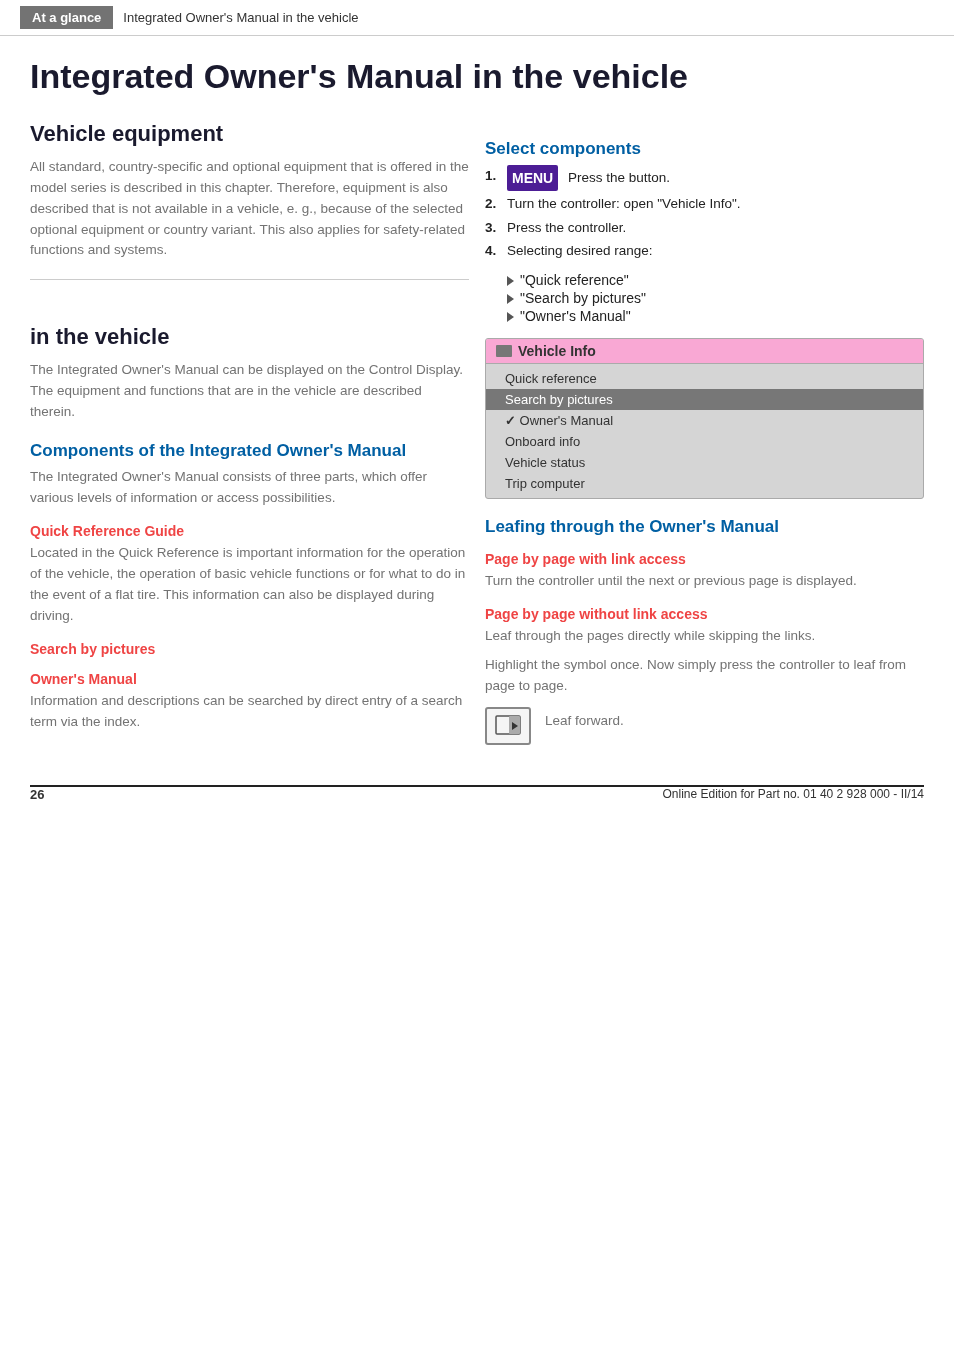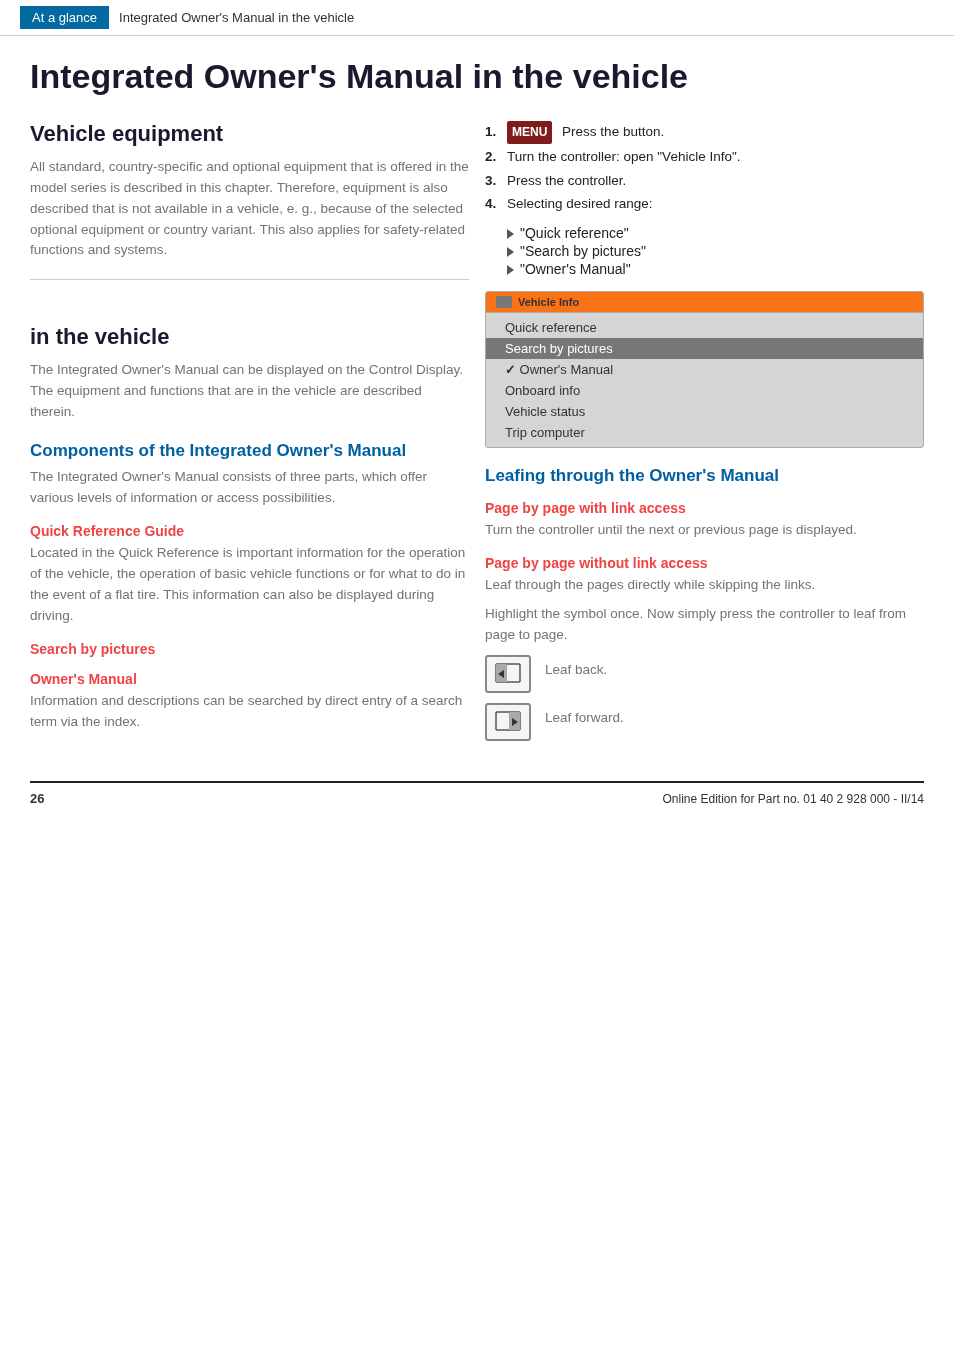--- a/index.html
+++ b/index.html
@@ -14,26 +14,26 @@
 
     
     .header-bar {
       display: flex;
       align-items: center;
       border-bottom: 1px solid #ccc;
       padding: 6px 20px;
       font-size: 13px;
     }
     .header-tab-active {
-      background: #0369a1;
+      background: #737373;
       color: #fff;
       padding: 4px 12px;
       margin-right: 10px;
       font-size: 13px;
-      font-weight: normal;
+      font-weight: bold;
     }
     .header-title {
       color: #333;
       font-size: 13px;
     }
 
     
     .page {
       padding: 20px 30px 40px 30px;
     }
@@ -122,42 +122,42 @@
       border-top: 5px solid transparent;
       border-bottom: 5px solid transparent;
       border-left: 7px solid #555;
       margin-right: 6px;
       margin-top: 4px;
     }
 
     
     .menu-badge {
       display: inline-block;
-      background: #7f1d1d;
+      background: #4c1d95;
       color: #fff;
-      font-size: 12px;
+      font-size: 14px;
       font-weight: bold;
       padding: 2px 5px;
       border-radius: 2px;
       margin-right: 6px;
       vertical-align: middle;
     }
 
     
     .vehicle-info-box {
       border: 1px solid #aaa;
       border-radius: 3px;
       background: #d5d5d5;
       margin: 14px 0;
       overflow: hidden;
     }
     .vi-header {
-      background: #f97316;
+      background: #f9a8d4;
       padding: 4px 10px;
-      font-size: 11px;
+      font-size: 14px;
       font-weight: bold;
       color: #333;
       border-bottom: 1px solid #aaa;
       display: flex;
       align-items: center;
       gap: 6px;
     }
     .vi-header-icon {
       display: inline-block;
       width: 16px;
@@ -203,21 +203,20 @@
     }
     .leaf-icon svg {
       width: 28px;
       height: 28px;
     }
 
     
     .footer {
       border-top: 2px solid #222;
       margin-top: 30px;
-      padding-top: 8px;
       display: flex;
       justify-content: space-between;
       align-items: center;
       font-size: 12px;
       color: #333;
     }
     .footer-page {
       font-size: 13px;
       font-weight: bold;
     }
@@ -257,20 +256,21 @@
 
       <h3 class="section-h3">Search by pictures</h3>
 
       <h3 class="section-h3">Owner's Manual</h3>
       <p class="body-text">Information and descriptions can be searched by direct entry of a search term via the index.</p>
 
     </div>
 
     <div class="col-right">
 
+      <h3 class="section-h2">Select components</h3>
 
       <ul class="steps-list">
         <li>
           <span class="step-num">1.</span>
           <span>
             <span class="menu-badge">MENU</span>
             <span>Press the button.</span>
           </span>
         </li>
         <li>
@@ -319,30 +319,20 @@
 
       <h3 class="section-h2">Leafing through the Owner's Manual</h3>
 
       <h4 class="section-h3">Page by page with link access</h4>
       <p class="body-text">Turn the controller until the next or previous page is displayed.</p>
 
       <h4 class="section-h3">Page by page without link access</h4>
       <p class="body-text">Leaf through the pages directly while skipping the links.</p>
       <p class="body-text">Highlight the symbol once. Now simply press the controller to leaf from page to page.</p>
 
-      <div class="leaf-icon-box">
-        <div class="leaf-icon">
-          <svg viewBox="0 0 28 28">
-            <rect x="2" y="4" width="24" height="18" rx="1" fill="none" stroke="#555" stroke-width="1.5"></rect>
-            <rect x="2" y="4" width="11" height="18" fill="#aaa" rx="1"></rect>
-            <polygon points="10,10 4,14 10,18" fill="#333"></polygon>
-          </svg>
-        </div>
-        <span class="body-text">Leaf back.</span>
-      </div>
 
       <div class="leaf-icon-box">
         <div class="leaf-icon">
           <svg viewBox="0 0 28 28">
             <rect x="2" y="4" width="24" height="18" rx="1" fill="none" stroke="#555" stroke-width="1.5"></rect>
             <rect x="15" y="4" width="11" height="18" fill="#aaa" rx="1"></rect>
             <polygon points="18,10 24,14 18,18" fill="#333"></polygon>
           </svg>
         </div>
         <span class="body-text">Leaf forward.</span>

